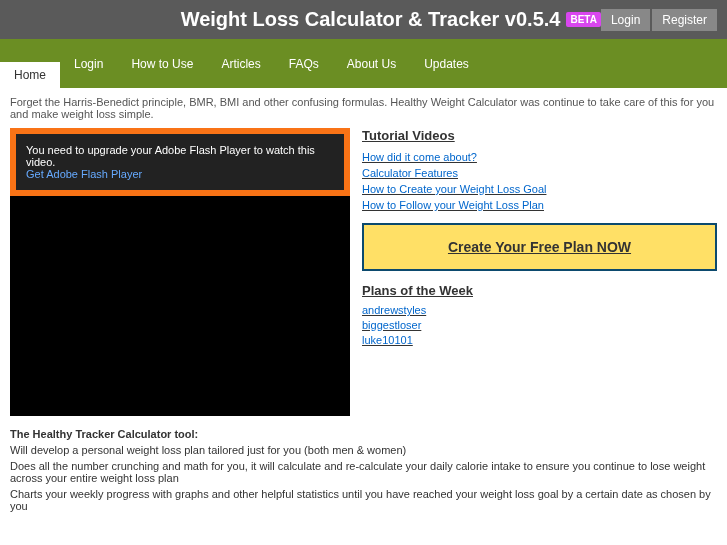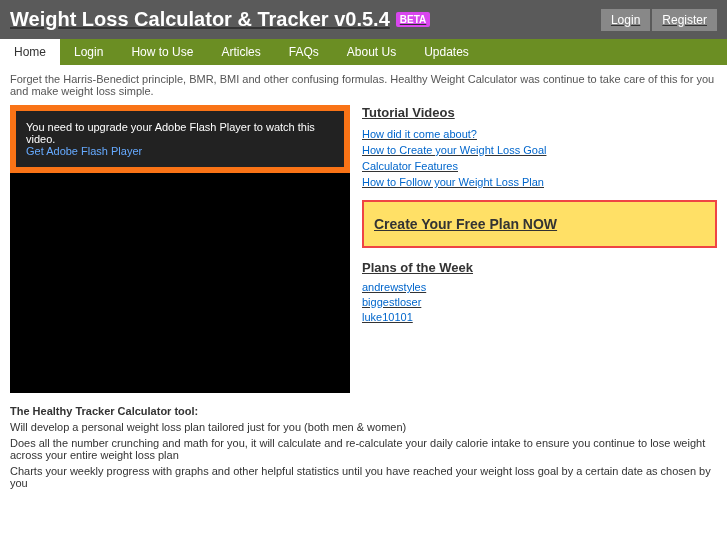--- a/index.html
+++ b/index.html
@@ -4,22 +4,21 @@
   <style>
     * { margin: 0; padding: 0; box-sizing: border-box; }
     body { font-family: Arial, sans-serif; font-size: 12px; background: #fff; color: #333; }
 
     
     #header {
       background: #5a5a5a;
       padding: 8px 10px;
       display: flex;
       align-items: center;
-      justify-content: space-between;
-      text-decoration: underline;
+      justify-content: flex-end;
     }
     #header-title {
       color: #fff;
       font-size: 20px;
       font-weight: bold;
     }
     #beta-badge {
       background: #d946ef;
       color: #fff;
       font-size: 10px;
@@ -52,20 +51,21 @@
       color: #fff;
       font-size: 12px;
       cursor: pointer;
       text-decoration: none;
       display: flex;
       align-items: center;
     }
     .nav-item.active {
       background: #fff;
       color: #333;
+      margin-top: 23px;
     }
 
     
     #main {
       padding: 8px 10px;
     }
 
     #intro-text {
       font-size: 11px;
       color: #555;
@@ -116,23 +116,23 @@
     .tutorial-link {
       display: block;
       color: #06c;
       text-decoration: none;
       font-size: 11px;
       margin-bottom: 4px;
     }
 
     #cta-box {
       background: #ffe066;
-      border: 2px solid #ef4444;
+      border: 2px solid #0c4a6e;
       padding: 14px 10px;
-      text-align: left;
+      text-align: center;
       margin: 12px 0;
       cursor: pointer;
     }
     #cta-text {
       font-size: 14px;
       font-weight: bold;
       color: #333;
     }
 
     #plans-title {
@@ -197,22 +197,22 @@
         <span>You need to upgrade your Adobe Flash Player to watch this video.</span><br>
         <a href="#">Get Adobe Flash Player</a>
       </div>
       <div id="video-black"></div>
     </div>
 
     <div id="sidebar">
       <div id="tutorial-title">Tutorial Videos</div>
       <div id="tutorial-links">
           <a href="#" class="tutorial-link">How did it come about?</a>
+          <a href="#" class="tutorial-link">Calculator Features</a>
           <a href="#" class="tutorial-link">How to Create your Weight Loss Goal</a>
-          <a href="#" class="tutorial-link">Calculator Features</a>
           <a href="#" class="tutorial-link">How to Follow your Weight Loss Plan</a>
         </div>
 
       <div id="cta-box">
         <span id="cta-text">Create Your Free Plan NOW</span>
       </div>
 
       <div id="plans-title">Plans of the Week</div>
       <div id="plan-links">
           <a href="#" class="plan-link">andrewstyles</a>

